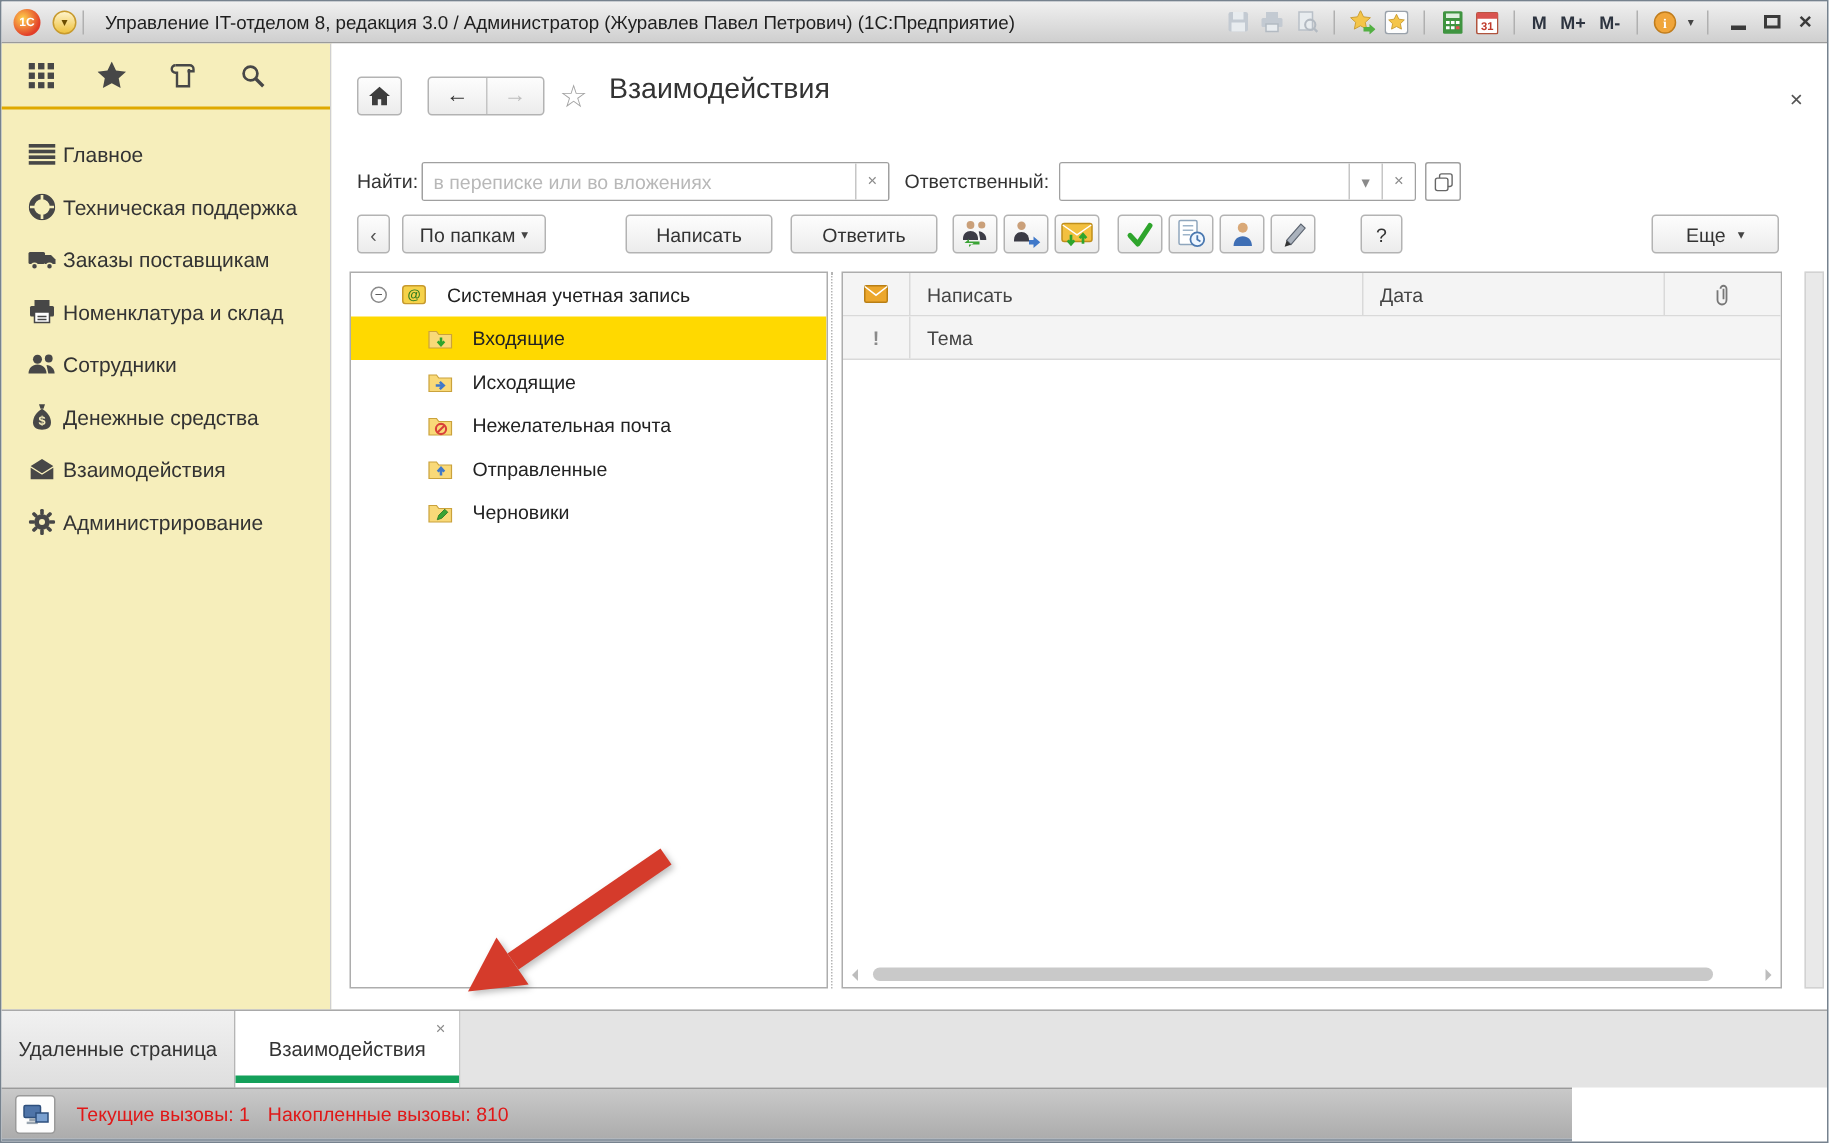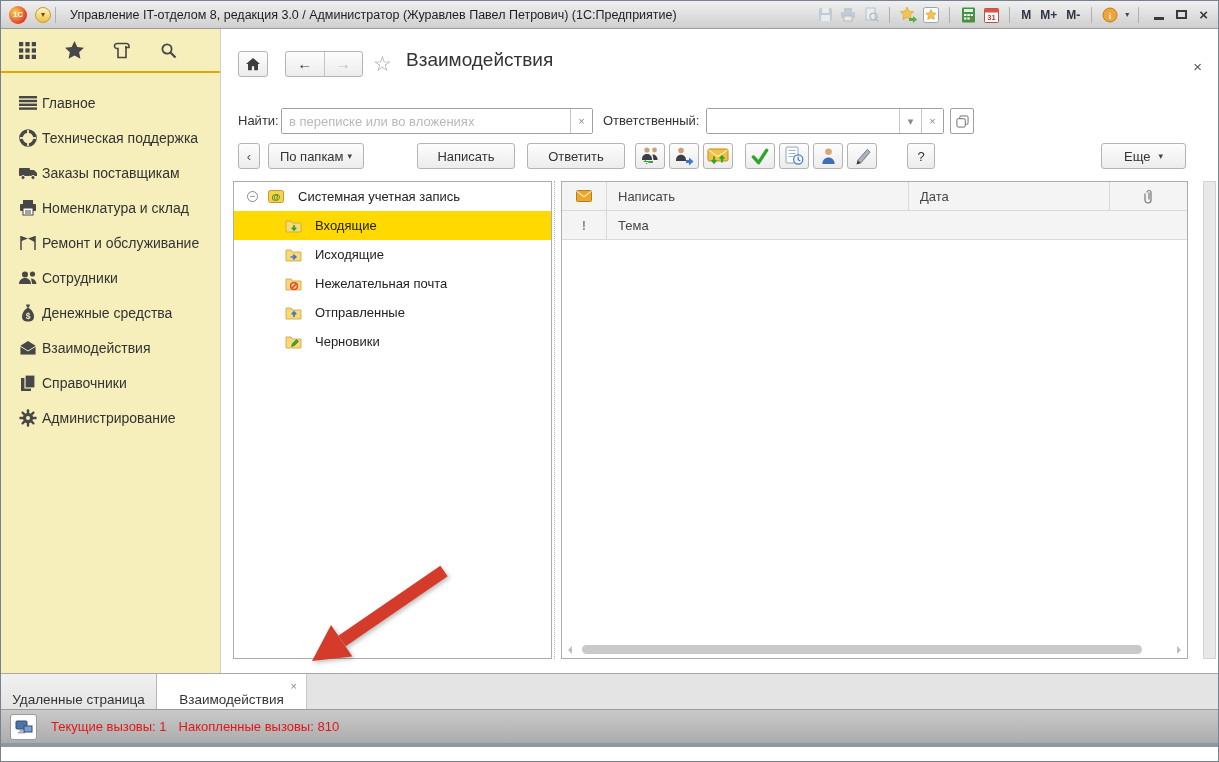--- a/index.html
+++ b/index.html
@@ -97,21 +97,21 @@
 
   
   .tabbar{position:absolute;left:0;top:672px;width:1219px;height:52px;background:#e4e4e4;border-top:1px solid #a9a9a9;}
   .tab{position:absolute;top:0;height:51px;display:flex;align-items:center;justify-content:center;font-size:13.5px;color:#333;}
   .tab1{left:0;width:156px;background:linear-gradient(#f1f1f1,#dedede);border-right:1px solid #b5b5b5;}
   .tab2{left:156px;width:150px;background:#fff;border-right:1px solid #c9c9c9;}
   .tab2::after{content:"";position:absolute;left:0;right:0;bottom:3px;height:5px;background:#14a05a;}
   .tab-close{position:absolute;top:7px;right:9px;font-size:11px;color:#8a8a8a;line-height:1;}
 
   
-  .statusbar{position:absolute;left:0;top:708px;width:1219px;height:38px;
+  .statusbar{position:absolute;left:0;top:724px;width:1047px;height:38px;
     background:linear-gradient(#c9c9c9,#acacac);border-top:1px solid #9a9a9a;border-bottom:4px solid #8d98a3;
     display:flex;align-items:center;padding-left:9px;}
   .st-btn{width:27px;height:26px;background:#fdfdfd;border:1px solid #9a9a9a;border-radius:3px;
     display:flex;align-items:center;justify-content:center;}
   .st-text{color:#e01818;font-size:13px;margin-left:14px;}
   .st-text2{color:#e01818;font-size:13px;margin-left:12px;}
 
   .red-arrow{position:absolute;left:285px;top:552px;z-index:50;pointer-events:none;
     filter:drop-shadow(2px 2px 2px rgba(0,0,0,0.25));}
 </style>
@@ -285,31 +285,20 @@
               <rect x="4" y="9" width="10" height="7" fill="#fff" stroke="#474747"></rect>
               <line x1="6" y1="12" x2="12" y2="12" stroke="#474747"></line>
               <line x1="6" y1="14" x2="12" y2="14" stroke="#474747"></line>
             </svg>
           </span>
         <span>Номенклатура и склад</span>
       </div>
       <div class="menu-item">
         <span class="mi-icon">
             <svg width="20" height="16" viewBox="0 0 20 16">
-              <path d="M3 1l7 2.6L3 6.2z" fill="#474747"></path>
-              <line x1="3" y1="1" x2="3" y2="15" stroke="#474747" stroke-width="1.5"></line>
-              <path d="M17 1l-7 2.6 7 3.6z" fill="#474747"></path>
-              <line x1="17" y1="1" x2="17" y2="15" stroke="#474747" stroke-width="1.5"></line>
-            </svg>
-          </span>
-        <span>Ремонт и обслуживание</span>
-      </div>
-      <div class="menu-item">
-        <span class="mi-icon">
-            <svg width="20" height="16" viewBox="0 0 20 16">
               <circle cx="7" cy="4.5" r="3" fill="#474747"></circle>
               <path d="M1 14c0-3.5 2.6-6 6-6s6 2.5 6 6z" fill="#474747"></path>
               <circle cx="14.5" cy="4" r="2.6" fill="#474747"></circle>
               <path d="M13 8.4c3 .2 5.4 2.6 5.4 5.6h-4.2" fill="#474747"></path>
             </svg>
           </span>
         <span>Сотрудники</span>
       </div>
       <div class="menu-item">
         <span class="mi-icon">
@@ -322,29 +311,20 @@
         <span>Денежные средства</span>
       </div>
       <div class="menu-item">
         <span class="mi-icon">
             <svg width="20" height="16" viewBox="0 0 20 16">
               <path d="M2 6l8-5 8 5-8 5z" fill="#474747"></path>
               <path d="M2 6v9h16V6l-8 5z" fill="#474747" stroke="#f6eebb" stroke-width="0.9"></path>
             </svg>
           </span>
         <span>Взаимодействия</span>
-      </div>
-      <div class="menu-item">
-        <span class="mi-icon">
-            <svg width="16" height="18" viewBox="0 0 16 18">
-              <rect x="1" y="4" width="10" height="13" fill="#474747"></rect>
-              <rect x="5" y="1" width="10" height="13" fill="#474747" stroke="#f6eebb" stroke-width="1.2"></rect>
-            </svg>
-          </span>
-        <span>Справочники</span>
       </div>
       <div class="menu-item">
         <span class="mi-icon">
             <svg width="18" height="18" viewBox="0 0 18 18">
               <g fill="#474747">
                 <circle cx="9" cy="9" r="5.2"></circle>
                 <g>
                   <rect x="7.8" y="0.3" width="2.4" height="4" rx="0.9"></rect>
                   <rect x="7.8" y="13.7" width="2.4" height="4" rx="0.9"></rect>
                   <rect x="0.3" y="7.8" width="4" height="2.4" rx="0.9"></rect>

